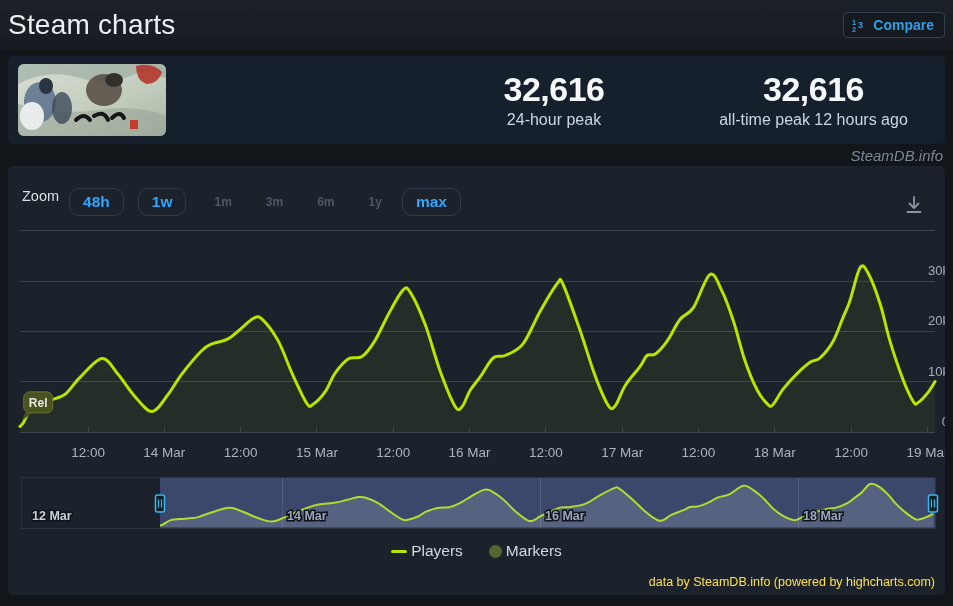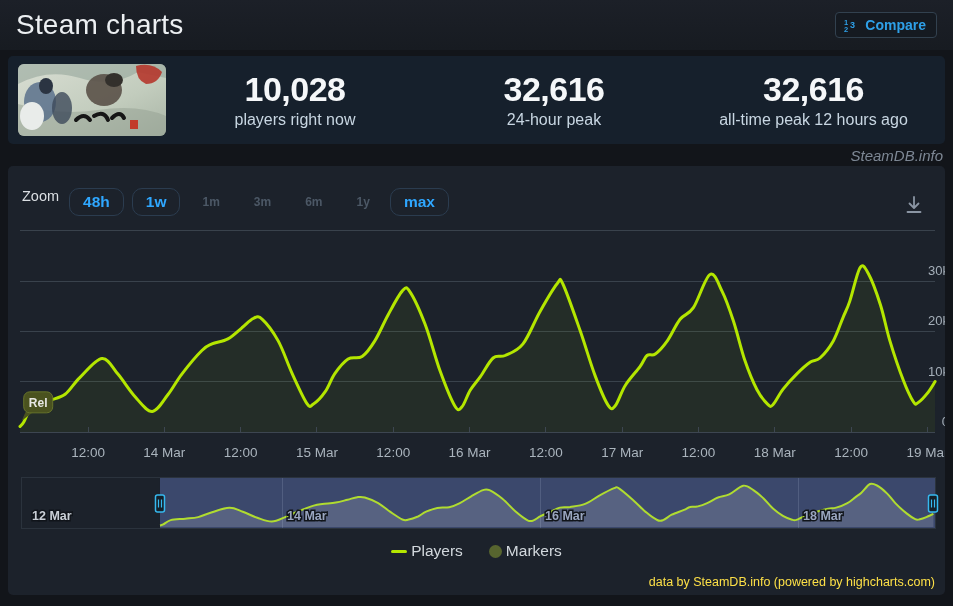--- a/index.html
+++ b/index.html
@@ -8,21 +8,21 @@
     background:#12151a;
     font-family:"Liberation Sans","DejaVu Sans",sans-serif;
     color:#e9edf0;
     position:relative;
   }
   
   .header {
     position:absolute; top:0; left:0; width:953px; height:50px;
     background:linear-gradient(#1c2028,#171b21);
     display:flex; align-items:center; justify-content:space-between;
-    padding:0 16px;
+    padding:0 8px;
   }
   .page-title { font-size:28px; font-weight:500; color:#eceff2; letter-spacing:.2px; }
   .compare-btn {
     display:flex; align-items:center; gap:6px;
     border:1px solid #32414f; border-radius:4px;
     background:#151a21; padding:4px 10px 4px 8px;
     color:#2ea0e8; font-weight:700; font-size:14px; cursor:pointer;
   }
   
   .stats-panel {
@@ -47,21 +47,21 @@
   
   .chart-panel {
     position:absolute; top:166px; left:8px; width:937px; height:429px;
     background:#1c222b; border-radius:5px;
   }
   .toolbar { position:absolute; top:22px; left:14px; display:flex; }
   .zoom-label { font-size:14.5px; color:#dbdfe3; margin-right:10px; }
   .zbtn {
     border:1.5px solid #2b3c4f; border-radius:10px;
     color:#2fa7ff; font-weight:700; font-size:15.5px;
-    padding:4px 13px; margin-right:8px; background:transparent; cursor:pointer;
+    padding:4px 13px; margin-right:14px; background:transparent; cursor:pointer;
   }
   .zbtn-disabled {
     color:#4c5866; font-weight:700; font-size:12px;
     padding:4px 13px; margin-right:6px; border:1.5px solid transparent;
   }
   .download-btn { position:absolute; top:28px; right:20px; width:22px; height:22px; cursor:pointer; }
   .chart-svg { position:absolute; top:0; left:0; }
   .legend {
     position:absolute; top:376px; left:0; width:937px;
     display:flex; justify-content:center; align-items:center; gap:26px;
@@ -105,24 +105,20 @@
       <ellipse cx="22" cy="38" rx="16" ry="20" fill="#5b718c" opacity="0.85"></ellipse>
       <ellipse cx="14" cy="52" rx="12" ry="14" fill="#e9ecea"></ellipse>
       <ellipse cx="28" cy="22" rx="7" ry="8" fill="#2b3442"></ellipse>
       <ellipse cx="44" cy="44" rx="10" ry="16" fill="#3d4a5a" opacity="0.8"></ellipse>
       <ellipse cx="86" cy="26" rx="18" ry="16" fill="#5a5148" opacity="0.9"></ellipse>
       <ellipse cx="96" cy="16" rx="9" ry="7" fill="#33302c"></ellipse>
       <path d="M118,2 q16,-4 26,6 q-4,12 -16,12 q-10,-4 -10,-18" fill="#b5372c" opacity="0.9"></path>
       <path d="M58,56 q8,-8 14,0 M76,52 q10,-6 14,4 M94,54 q8,-8 12,0" stroke="#161616" stroke-width="4" fill="none" stroke-linecap="round"></path>
       <rect x="112" y="56" width="8" height="9" fill="#c23b2b"></rect>
     </svg>
-  </div>
-  <div class="stat stat1">
-    <div class="value">10,028</div>
-    <div class="label">players right now</div>
   </div>
   <div class="stat stat2">
     <div class="value">32,616</div>
     <div class="label">24-hour peak</div>
   </div>
   <div class="stat stat3">
     <div class="value">32,616</div>
     <div class="label">all-time peak 12 hours ago</div>
   </div>
 </div>

